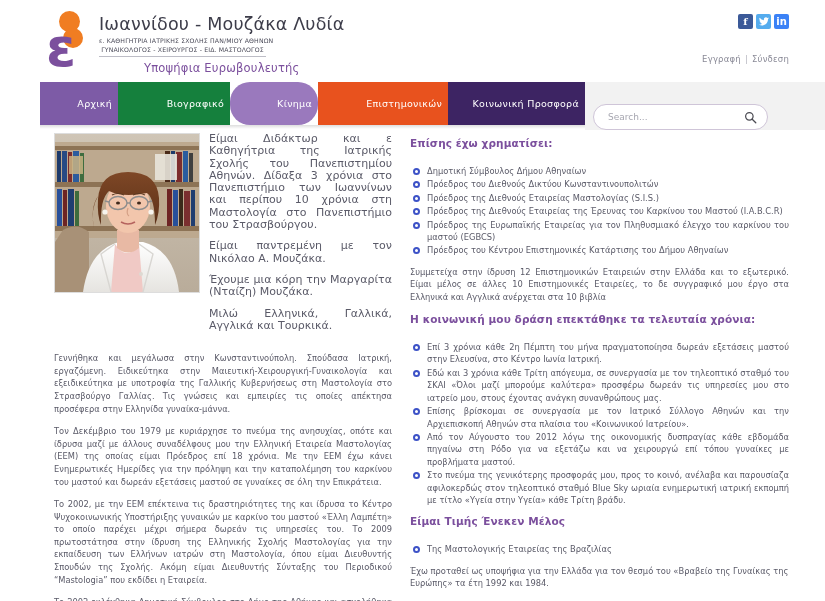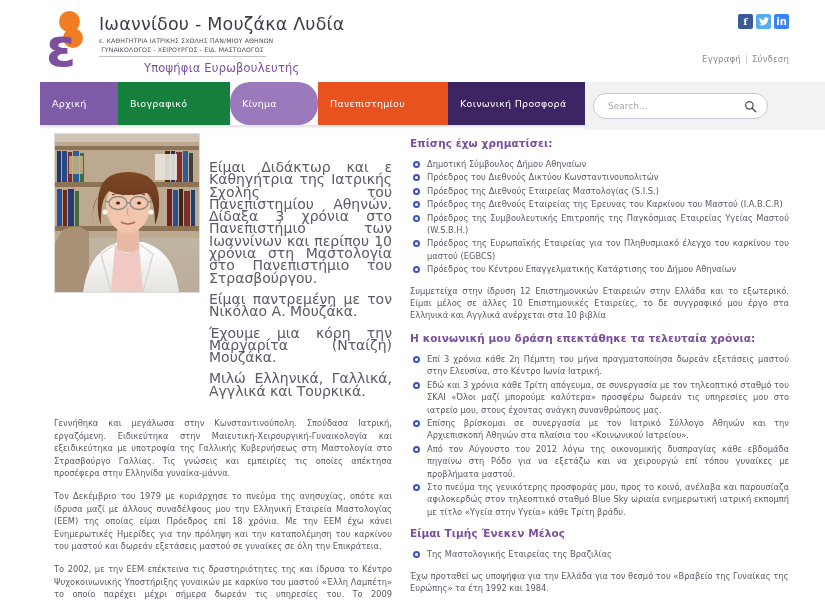--- a/index.html
+++ b/index.html
@@ -152,44 +152,44 @@
     height: 43px;
   }
   .nav {
     display: flex;
     height: 43px;
     width: 745px;
   }
   .nav-item {
     display: flex;
     align-items: center;
-    justify-content: flex-start;
+    justify-content: flex-end;
     font-size: 9.5px;
     color: #ffffff;
     letter-spacing: 0.3px;
     cursor: pointer;
     white-space: nowrap;
     box-sizing: border-box;
-    padding: 0 12px;
+    padding: 0 6px;
   }
   .nav-shadow {
     position: absolute;
     left: 0; top: 43px;
     width: 745px; height: 4px;
     background: linear-gradient(to bottom, rgba(0,0,0,.13), rgba(0,0,0,0));
   }
   .search-box {
     position: absolute;
     right: -40px;
     top: 0px;
     width: 240px;
     height: 48px;
     background: #f2f2f2;
     display: flex;
-    align-items: center;
+    align-items: flex-end;
     box-sizing: border-box;
     padding-left: 8px;
   }
   .search-pill {
     width: 175px;
     height: 26px;
     border: 1px solid #cfc5d8;
     border-radius: 14px;
     background: #ffffff;
     display: flex;
@@ -239,46 +239,45 @@
     border: 1px solid #ddd;
     box-sizing: border-box;
     overflow: hidden;
     background: #cfc3b4;
     position: relative;
   }
   .photo svg { display: block; }
 
   .intro-text {
     padding-left: 9px;
-    font-size: 14px;
+    font-size: 11px;
     line-height: 12.3px;
     text-align: justify;
     color: #5a5a68;
-    margin-top: 28px;
   }
   .intro-text p { margin: 0 0 9px 0; }
 
   .body-text {
     margin-top: 11px;
     font-size: 8.3px;
     line-height: 12.6px;
     text-align: justify;
     color: #5a5a68;
   }
   .body-text p { margin: 0 0 10px 0; }
 
   
   .sec-head {
     color: #7b4f9d;
     font-size: 10.5px;
     font-weight: bold;
     letter-spacing: 0.1px;
     margin: 4px 0 7px 0;
   }
-  .blist { margin: 9px 0 9px 0; padding: 0; list-style: none; }
+  .blist { margin: 16px 0 9px 0; padding: 0; list-style: none; }
   .blist li {
     position: relative;
     padding-left: 17px;
     font-size: 8.3px;
     line-height: 12.4px;
     text-align: justify;
     color: #5a5a68;
     margin-bottom: 1px;
   }
   .blist li .bullet {
@@ -344,21 +343,21 @@
         <div class="nav-item" style="background: rgb(125, 91, 166); width: 78px;">
           <span>Αρχική</span>
         </div>
         <div class="nav-item" style="background: #15803d; width: 112px;">
           <span>Βιογραφικό</span>
         </div>
         <div class="nav-item" style="background: rgb(154, 121, 189); width: 88px; border-radius: 20px;">
           <span>Κίνημα</span>
         </div>
         <div class="nav-item" style="background: rgb(232, 82, 30); width: 130px;">
-          <span>Πανεπιστημίου</span>
+          <span>Επιστημονικών</span>
         </div>
         <div class="nav-item" style="background: rgb(61, 36, 99); width: 137px;">
           <span>Κοινωνική Προσφορά</span>
         </div>
         <div class="nav-item" style="background: rgb(143, 163, 181); width: 110px;">
           <span>Δημοσιεύσεις</span>
         </div>
         <div class="nav-item" style="background: rgb(107, 63, 150); width: 90px;">
           <span>Επικοινωνία</span>
         </div>
@@ -478,23 +477,22 @@
         </div>
     </div>
 
     <div class="col-right">
       <div class="sec-head">Επίσης έχω χρηματίσει:</div>
       <ul class="blist" id="list1">
           <li><span class="bullet"></span><span>Δημοτική Σύμβουλος Δήμου Αθηναίων</span></li>
           <li><span class="bullet"></span><span>Πρόεδρος του Διεθνούς Δικτύου Κωνσταντινουπολιτών</span></li>
           <li><span class="bullet"></span><span>Πρόεδρος της Διεθνούς Εταιρείας Μαστολογίας (S.I.S.)</span></li>
           <li><span class="bullet"></span><span>Πρόεδρος της Διεθνούς Εταιρείας της Έρευνας του Καρκίνου του Μαστού (I.A.B.C.R)</span></li>
-          <li><span class="bullet"></span><span>Πρόεδρος της Συμβουλευτικής Επιτροπής της Παγκόσμιας Εταιρείας Υγείας Μαστού (W.S.B.H.)</span></li>
           <li><span class="bullet"></span><span>Πρόεδρος της Ευρωπαϊκής Εταιρείας για τον Πληθυσμιακό έλεγχο του καρκίνου του μαστού (EGBCS)</span></li>
-          <li><span class="bullet"></span><span>Πρόεδρος του Κέντρου Επαγγελματικής Κατάρτισης του Δήμου Αθηναίων</span></li>
+          <li><span class="bullet"></span><span>Πρόεδρος του Κέντρου Επιστημονικές Κατάρτισης του Δήμου Αθηναίων</span></li>
         </ul>
 
       <div class="rpara just">Συμμετείχα στην ίδρυση 12 Επιστημονικών Εταιρειών στην Ελλάδα και το εξωτερικό. Είμαι μέλος σε άλλες 10 Επιστημονικές Εταιρείες, το δε  συγγραφικό μου έργο  στα Ελληνικά και Αγγλικά ανέρχεται στα  10 βιβλία</div>
 
       <div class="sec-head">Η κοινωνική μου δράση επεκτάθηκε τα τελευταία χρόνια:</div>
       <ul class="blist" id="list2">
           <li><span class="bullet"></span><span>Επί 3 χρόνια κάθε 2η Πέμπτη του μήνα πραγματοποίησα δωρεάν εξετάσεις μαστού στην Ελευσίνα, στο Κέντρο Ιωνία Ιατρική.</span></li>
           <li><span class="bullet"></span><span>Εδώ και 3 χρόνια κάθε Τρίτη απόγευμα, σε συνεργασία με τον τηλεοπτικό σταθμό του ΣΚΑΙ «Όλοι μαζί μπορούμε καλύτερα» προσφέρω δωρεάν τις υπηρεσίες μου στο ιατρείο μου, στους έχοντας ανάγκη συνανθρώπους μας.</span></li>
           <li><span class="bullet"></span><span>Επίσης βρίσκομαι σε συνεργασία με τον Ιατρικό Σύλλογο Αθηνών και την Αρχιεπισκοπή Αθηνών στα πλαίσια του «Κοινωνικού Ιατρείου».</span></li>
           <li><span class="bullet"></span><span>Από τον Αύγουστο του 2012  λόγω της οικονομικής δυσπραγίας κάθε εβδομάδα πηγαίνω στη Ρόδο για να εξετάζω και να χειρουργώ επί τόπου γυναίκες με προβλήματα μαστού.</span></li>

